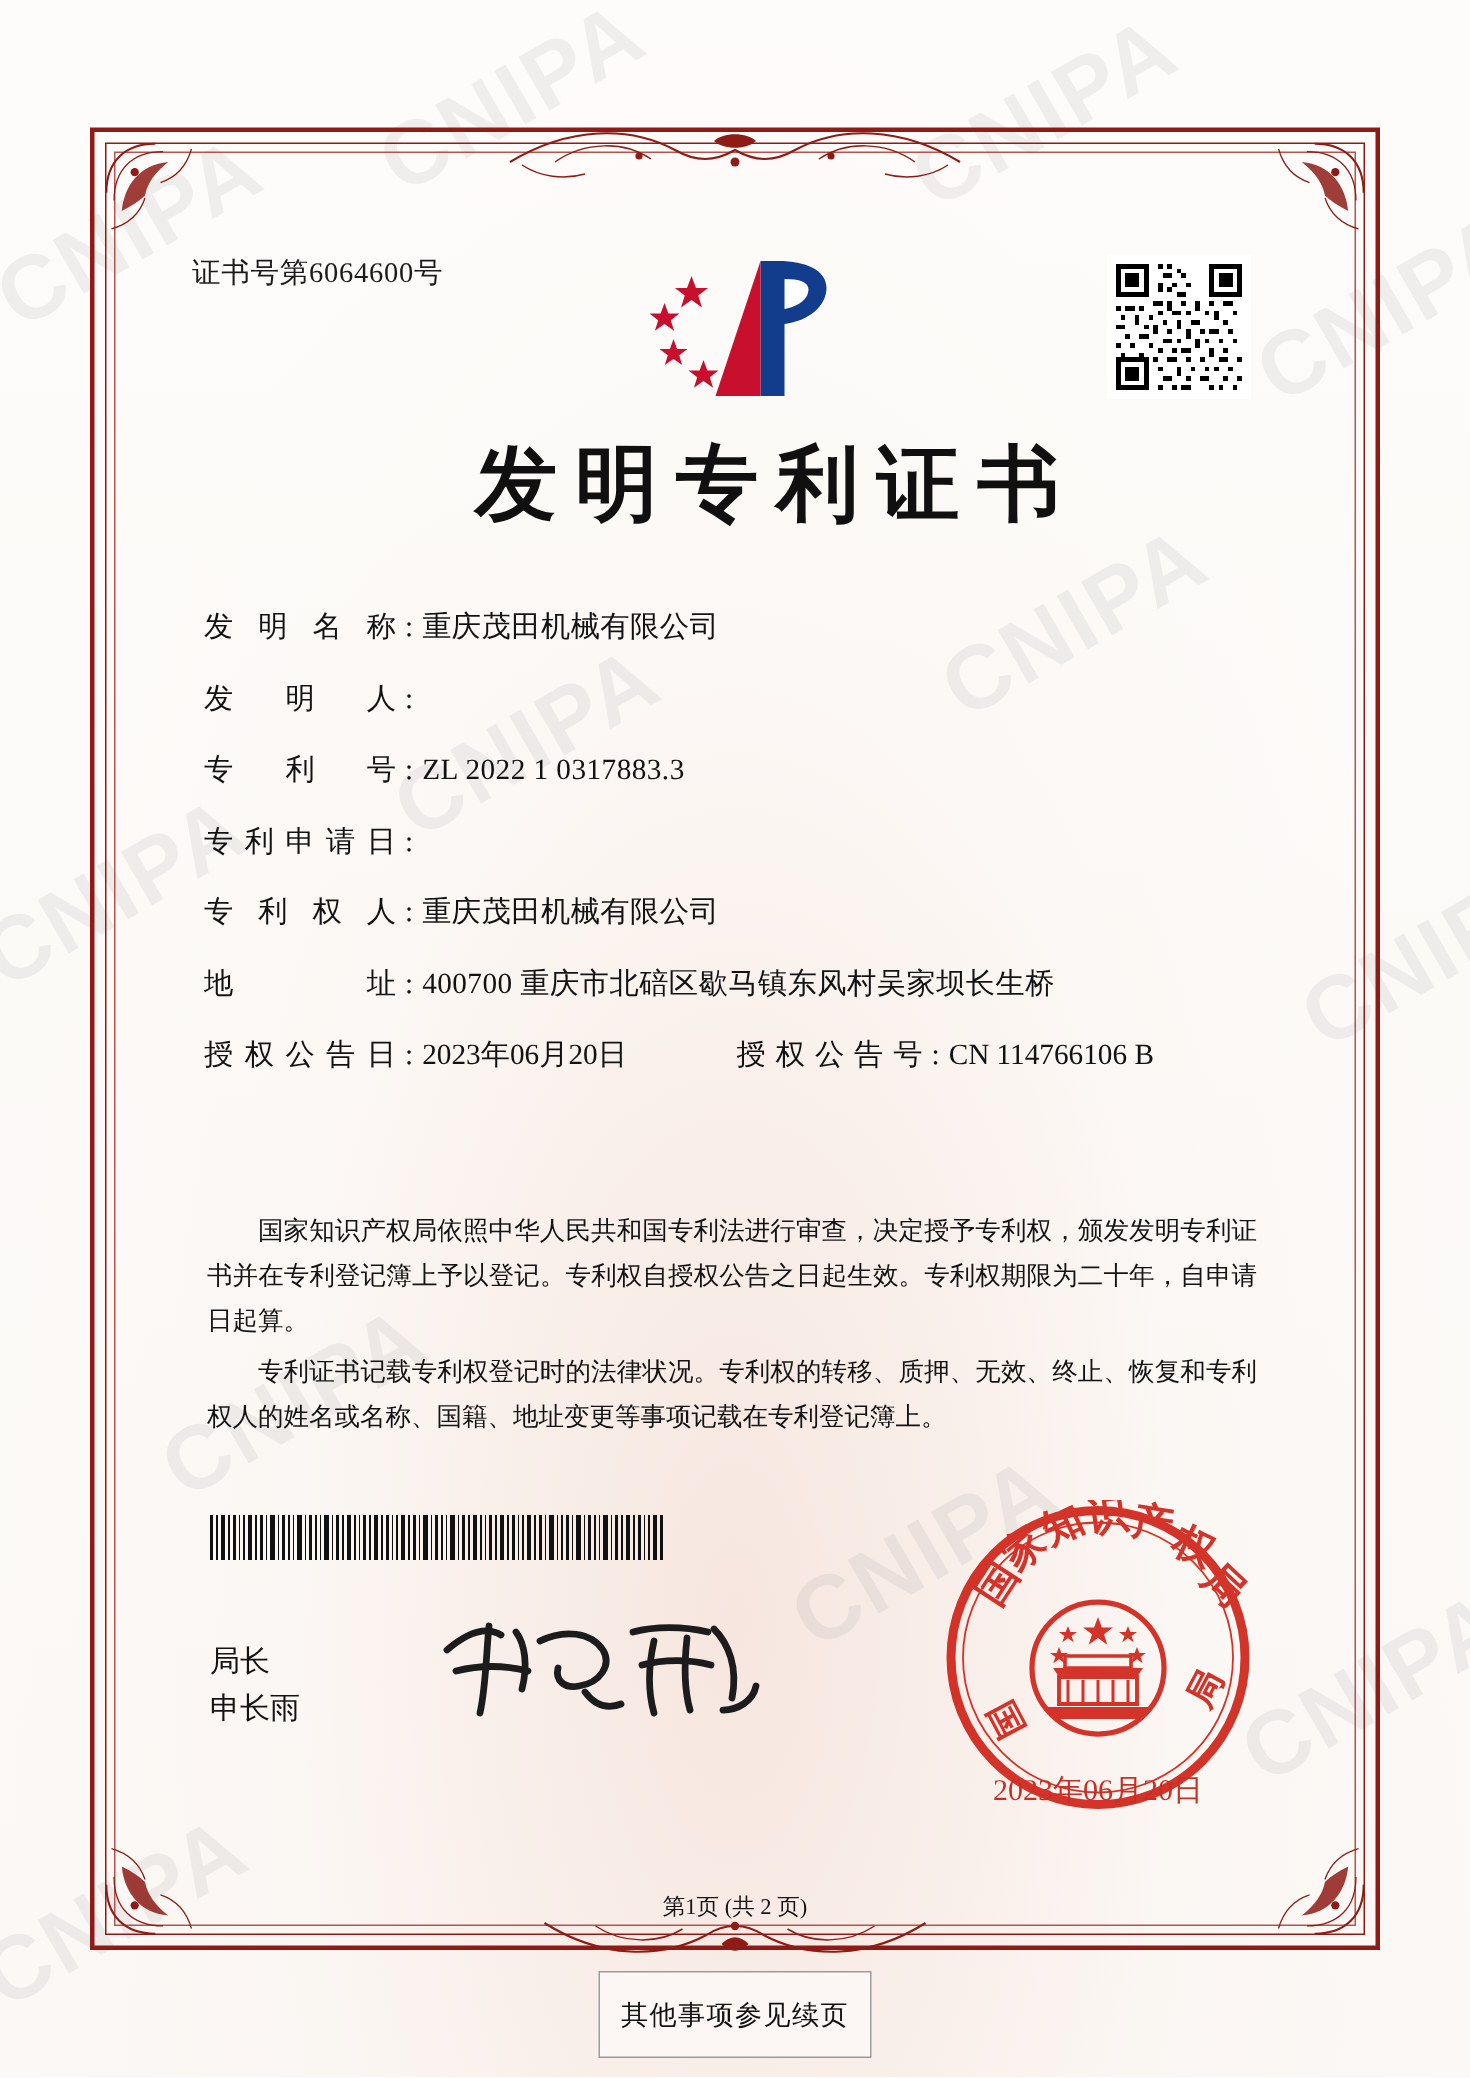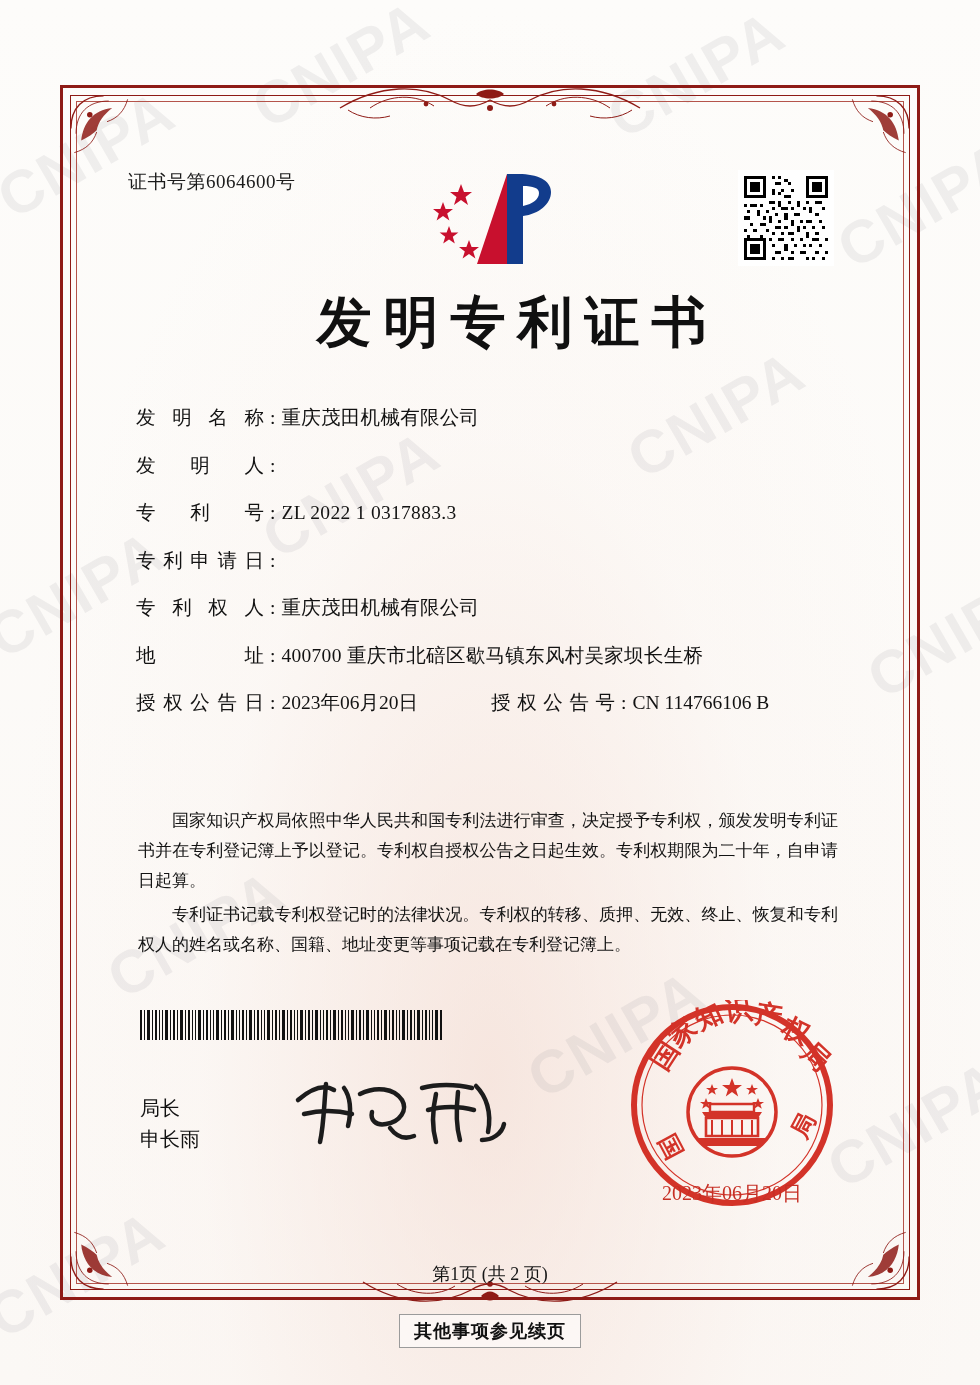--- a/index.html
+++ b/index.html
@@ -204,38 +204,37 @@
     width: 225px; height: 225px;
   }
   .seal svg { width: 100%; height: 100%; display: block; }
 
   
   .page-num {
     position: absolute;
     left: 0; right: 0;
     top: 1262px;
     text-align: center;
-    font-size: 18px;
+    font-size: 15px;
     color: #151515;
   }
   .continued {
     position: absolute;
     left: 0; right: 0;
     top: 1314px;
     text-align: center;
     font-size: 18px;
     color: #111;
     letter-spacing: 1px;
   }
   .continued span {
     display: inline-block;
-    padding: 4px 14px;
+    padding: 16px 14px;
     border: 1px solid #9b9b9b;
     background: rgba(255,255,255,0.55);
-    font-weight: bold;
   }
 </style>
 </head>
 <body>
 
 <div class="page">
 
   <div class="wm" style="left:-10px; top:120px; font-size:60px;">CNIPA</div>
   <div class="wm" style="left:245px; top:30px; font-size:60px;">CNIPA</div>
   <div class="wm" style="left:600px; top:40px; font-size:60px;">CNIPA</div>

